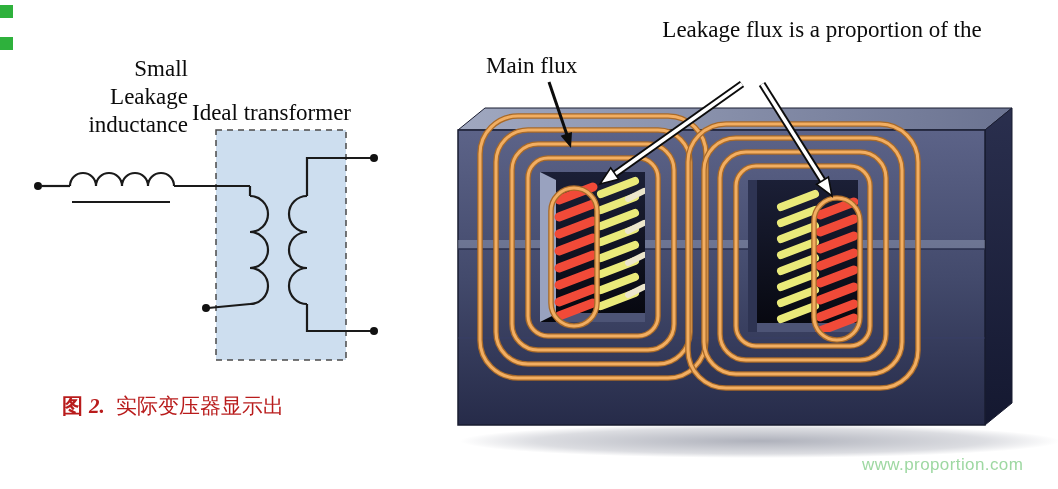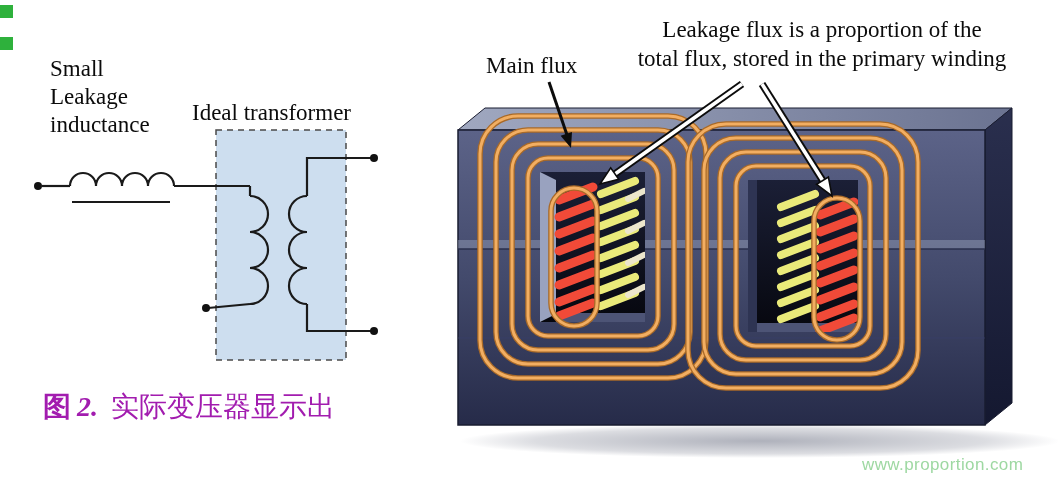--- a/index.html
+++ b/index.html
@@ -1,25 +1,25 @@
 <!DOCTYPE html>
 <html><head>
 <meta charset="utf-8">
 <style>
   html,body{margin:0;padding:0;background:#fff;}
   .canvas{position:relative;width:1058px;height:489px;background:#ffffff;overflow:hidden;
           font-family:"Liberation Serif","DejaVu Serif",serif;}
   .layer-svg{position:absolute;left:0;top:0;z-index:1;}
   .lbl{position:absolute;z-index:2;color:#0b0b0b;font-size:23px;line-height:28px;}
-  #lbl-inductor{left:50px;top:55px;width:130px;text-align:left;}
+  #lbl-inductor{left:58px;top:55px;width:130px;text-align:right;}
   #lbl-ideal{left:192px;top:99px;width:210px;}
   #lbl-mainflux{left:486px;top:52px;width:130px;}
   #lbl-leakage{left:612px;top:15px;width:420px;text-align:center;line-height:29px;}
-  .caption{position:absolute;left:16px;top:389px;width:346px;z-index:2;text-align:center;
-           font-size:28px;line-height:35px;color:#a21caf;}
+  .caption{position:absolute;left:0;top:389px;width:346px;z-index:2;text-align:center;
+           font-size:21px;line-height:35px;color:#b91c1c;}
   .cap-bold{font-weight:bold;margin-right:6px;}
   .cap-italic{font-style:italic;}
   .watermark{position:absolute;left:862px;top:455px;z-index:2;
              font-family:"Liberation Sans","DejaVu Sans",sans-serif;
              font-size:17px;color:#9ed8a2;letter-spacing:.4px;}
   .gsq{position:absolute;left:0;width:13px;height:13px;background:#2eb13c;z-index:2;}
   #gsq1{top:5px;} #gsq2{top:37px;}
 
   
   .wire{stroke:#1a1a1a;stroke-width:2.2;fill:none;}
@@ -219,21 +219,20 @@
   </svg>
 
   <div class="lbl" id="lbl-inductor">Small Leakage inductance</div>
 
   <div class="lbl" id="lbl-mainflux">Main flux</div>
 
   <div class="lbl" id="lbl-ideal">Ideal transformer</div>
 
   <div class="lbl" id="lbl-leakage">
     <div>Leakage flux is a proportion of the</div>
-    <div>total flux, stored in the primary winding</div>
   </div>
 
   <div class="caption">
     <div>
       <span class="cap-bold">图</span><span class="cap-bold cap-italic">2.</span>
       <span>实际变压器显示出</span>
     </div>
   </div>
 
   <div class="watermark">www.proportion.com</div>

